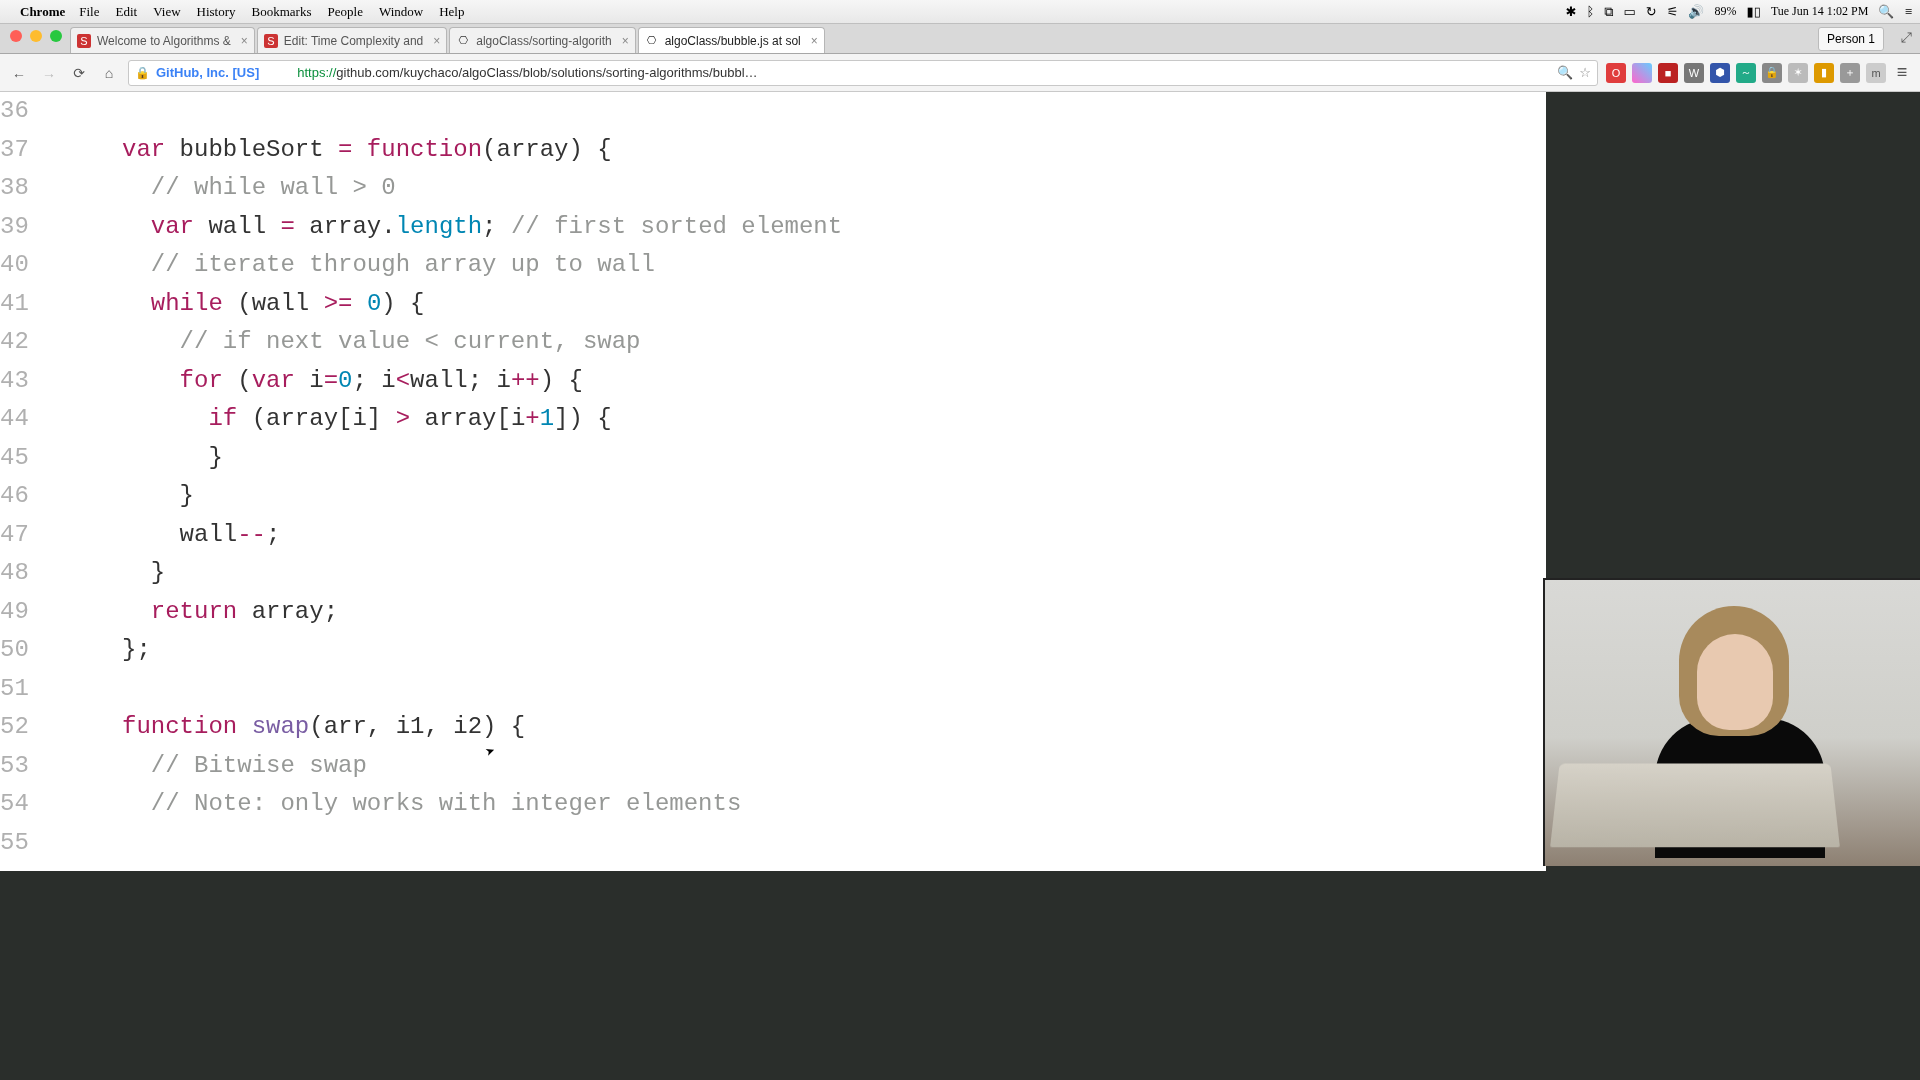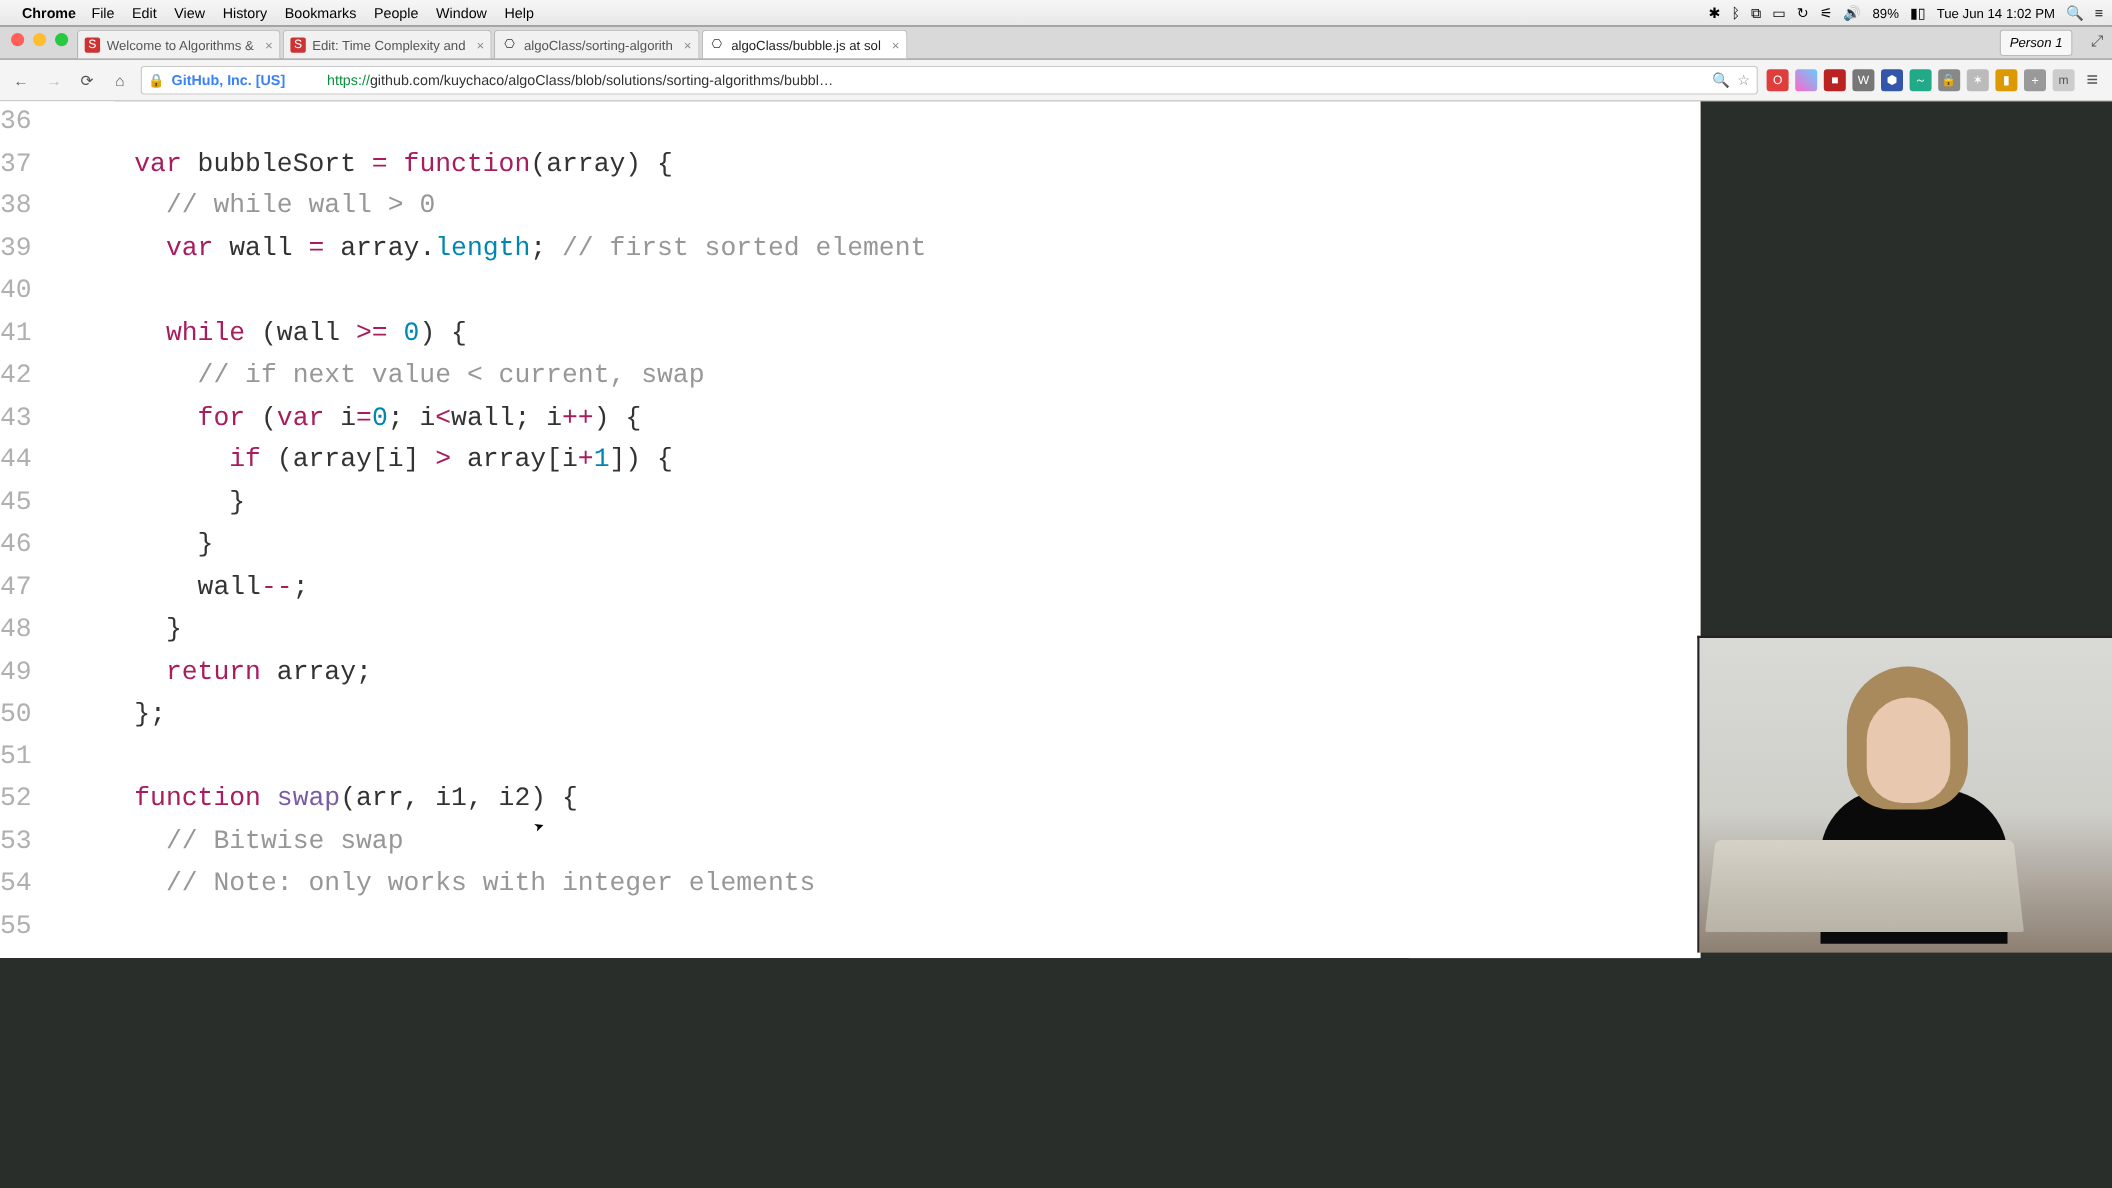--- a/index.html
+++ b/index.html
@@ -16,20 +16,21 @@
   .menubar {
     height: 24px;
     background: linear-gradient(#f6f6f6,#e8e8e8);
     display: flex;
     align-items: center;
     font-size: 13px;
     padding: 0 8px;
     border-bottom: 1px solid #bfbfbf;
     position: relative;
     z-index: 10;
+    font-family: Liberation Serif, serif;
   }
   .menubar .apple { margin-right: 12px; font-size: 15px; }
   .menubar .appname { font-weight: 700; margin-right: 14px; }
   .menubar .menu-item { margin-right: 16px; }
   .menubar .right { margin-left: auto; display: flex; align-items: center; gap: 10px; font-size: 12px; }
   .menubar .right .glyph { font-size: 13px; }
 
   
   .tabstrip {
     height: 30px;
@@ -71,21 +72,21 @@
   }
   .tab.active { background:#fff; color:#222; }
   .tab .favicon { width:14px; height:14px; display:inline-flex; align-items:center; justify-content:center; font-size:11px;}
   .fav-red { background:#c33; color:#fff; border-radius:2px;}
   .fav-gh  { color:#333; }
   .tab .title { white-space:nowrap; overflow:hidden; text-overflow:ellipsis; max-width:170px;}
   .tab .close-x { color:#888; font-size:12px; margin-left:4px;}
   .person-btn {
     position:absolute; right:36px; top:3px;
     font-size:12px; padding:4px 8px;
-    background:#f7f7f7; border:1px solid #bbb; border-radius:3px;font-style:italic;
+    background:#f7f7f7; border:1px solid #bbb; border-radius:3px;
   }
   .fullscreen-icn{
     position:absolute; right:8px; top:5px; font-size:14px; color:#555;
   }
 
   
   .toolbar {
     height: 38px;
     background:#f4f4f4;
     border-bottom:1px solid #c9c9c9;
@@ -335,21 +336,21 @@
         <div>52</div>
         <div>53</div>
         <div>54</div>
         <div>55</div>
       </div>
     <div class="codecol" id="codecol">
         <div><span></span></div>
         <div><span class="kw">var</span><span> bubbleSort </span><span class="kw">=</span><span> </span><span class="kw">function</span><span>(array) {</span></div>
         <div><span>  </span><span class="cmt">// while wall &gt; 0</span></div>
         <div><span>  </span><span class="kw">var</span><span> wall </span><span class="kw">=</span><span> array.</span><span class="prop">length</span><span>; </span><span class="cmt">// first sorted element</span></div>
-        <div><span>  </span></div>
+        <div><span>  </span><span class="cmt">// iterate through array up to wall</span></div>
         <div><span>  </span><span class="kw">while</span><span> (wall </span><span class="kw">&gt;=</span><span> </span><span class="num">0</span><span>) {</span></div>
         <div><span>    </span><span class="cmt">// if next value &lt; current, swap</span></div>
         <div><span>    </span><span class="kw">for</span><span> (</span><span class="kw">var</span><span> i</span><span class="kw">=</span><span class="num">0</span><span>; i</span><span class="kw">&lt;</span><span>wall; i</span><span class="kw">++</span><span>) {</span></div>
         <div><span>      </span><span class="kw">if</span><span> (array[i] </span><span class="kw">&gt;</span><span> array[i</span><span class="kw">+</span><span class="num">1</span><span>]) {</span></div>
         <div><span>      }</span></div>
         <div><span>    }</span></div>
         <div><span>    wall</span><span class="kw">--</span><span>;</span></div>
         <div><span>  }</span></div>
         <div><span>  </span><span class="kw">return</span><span> array;</span></div>
         <div><span>};</span></div>

